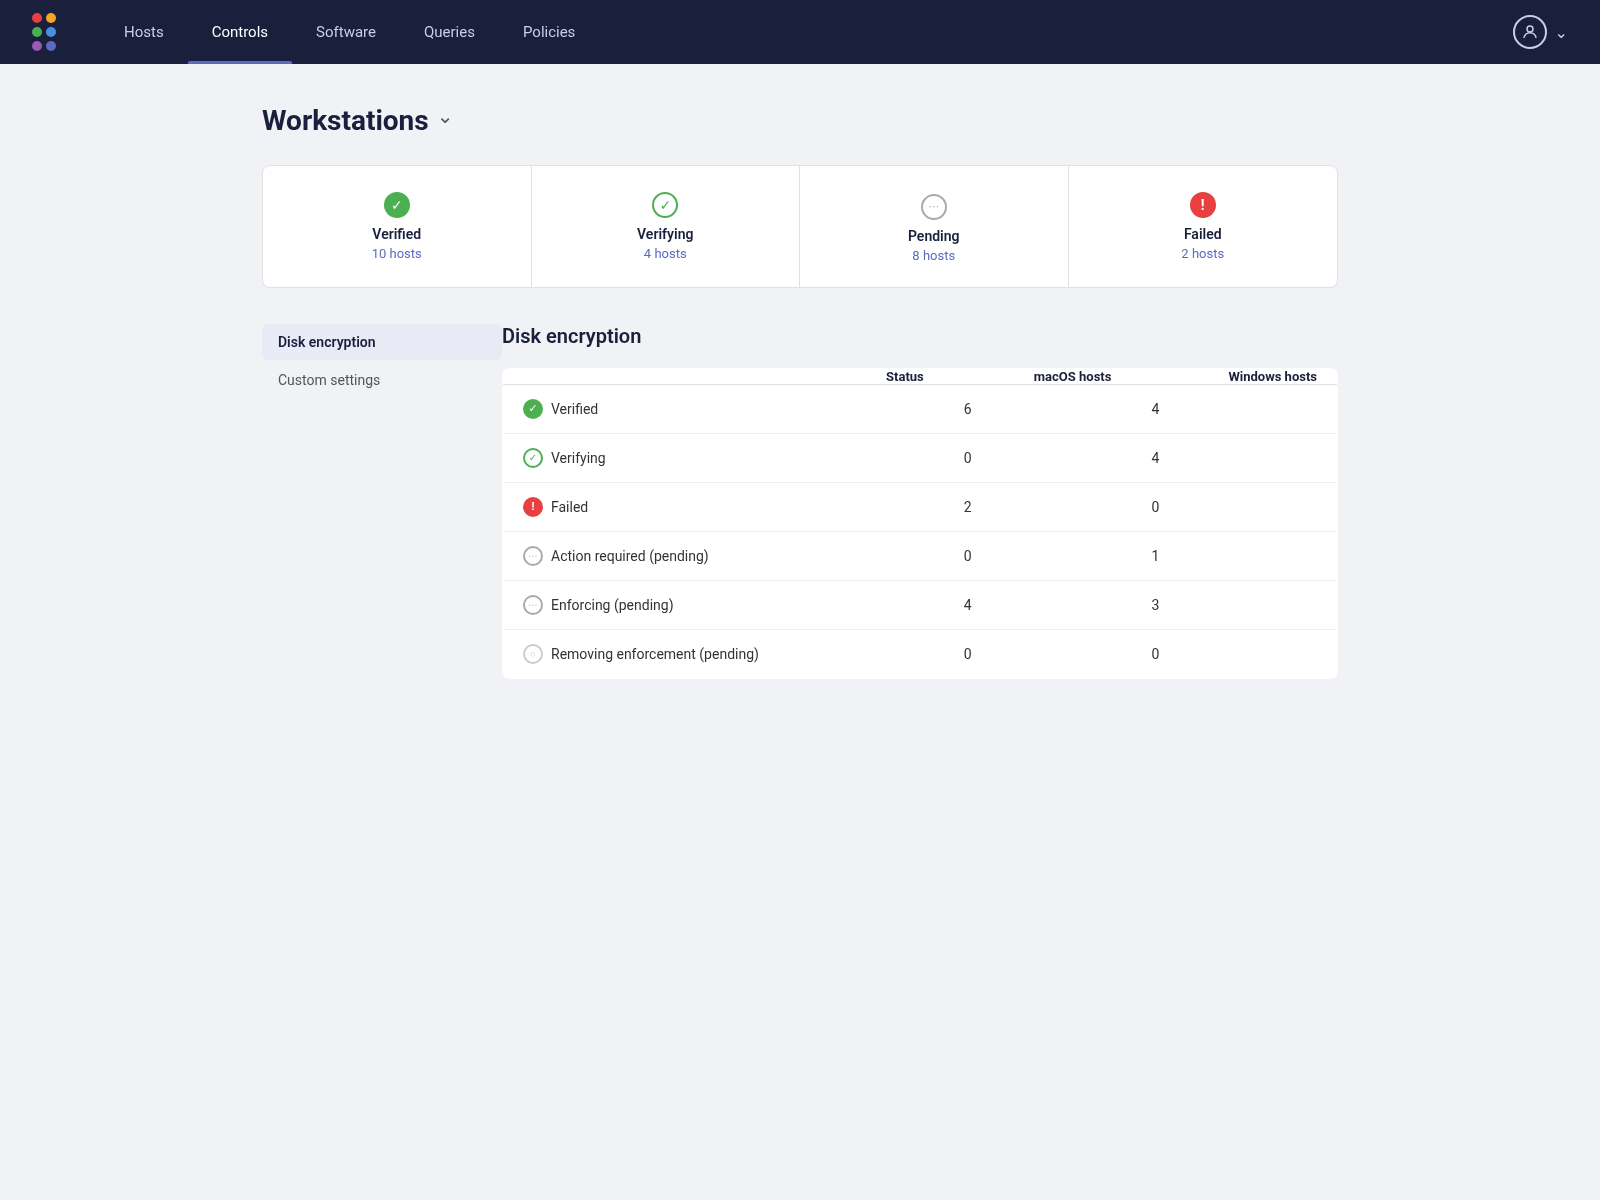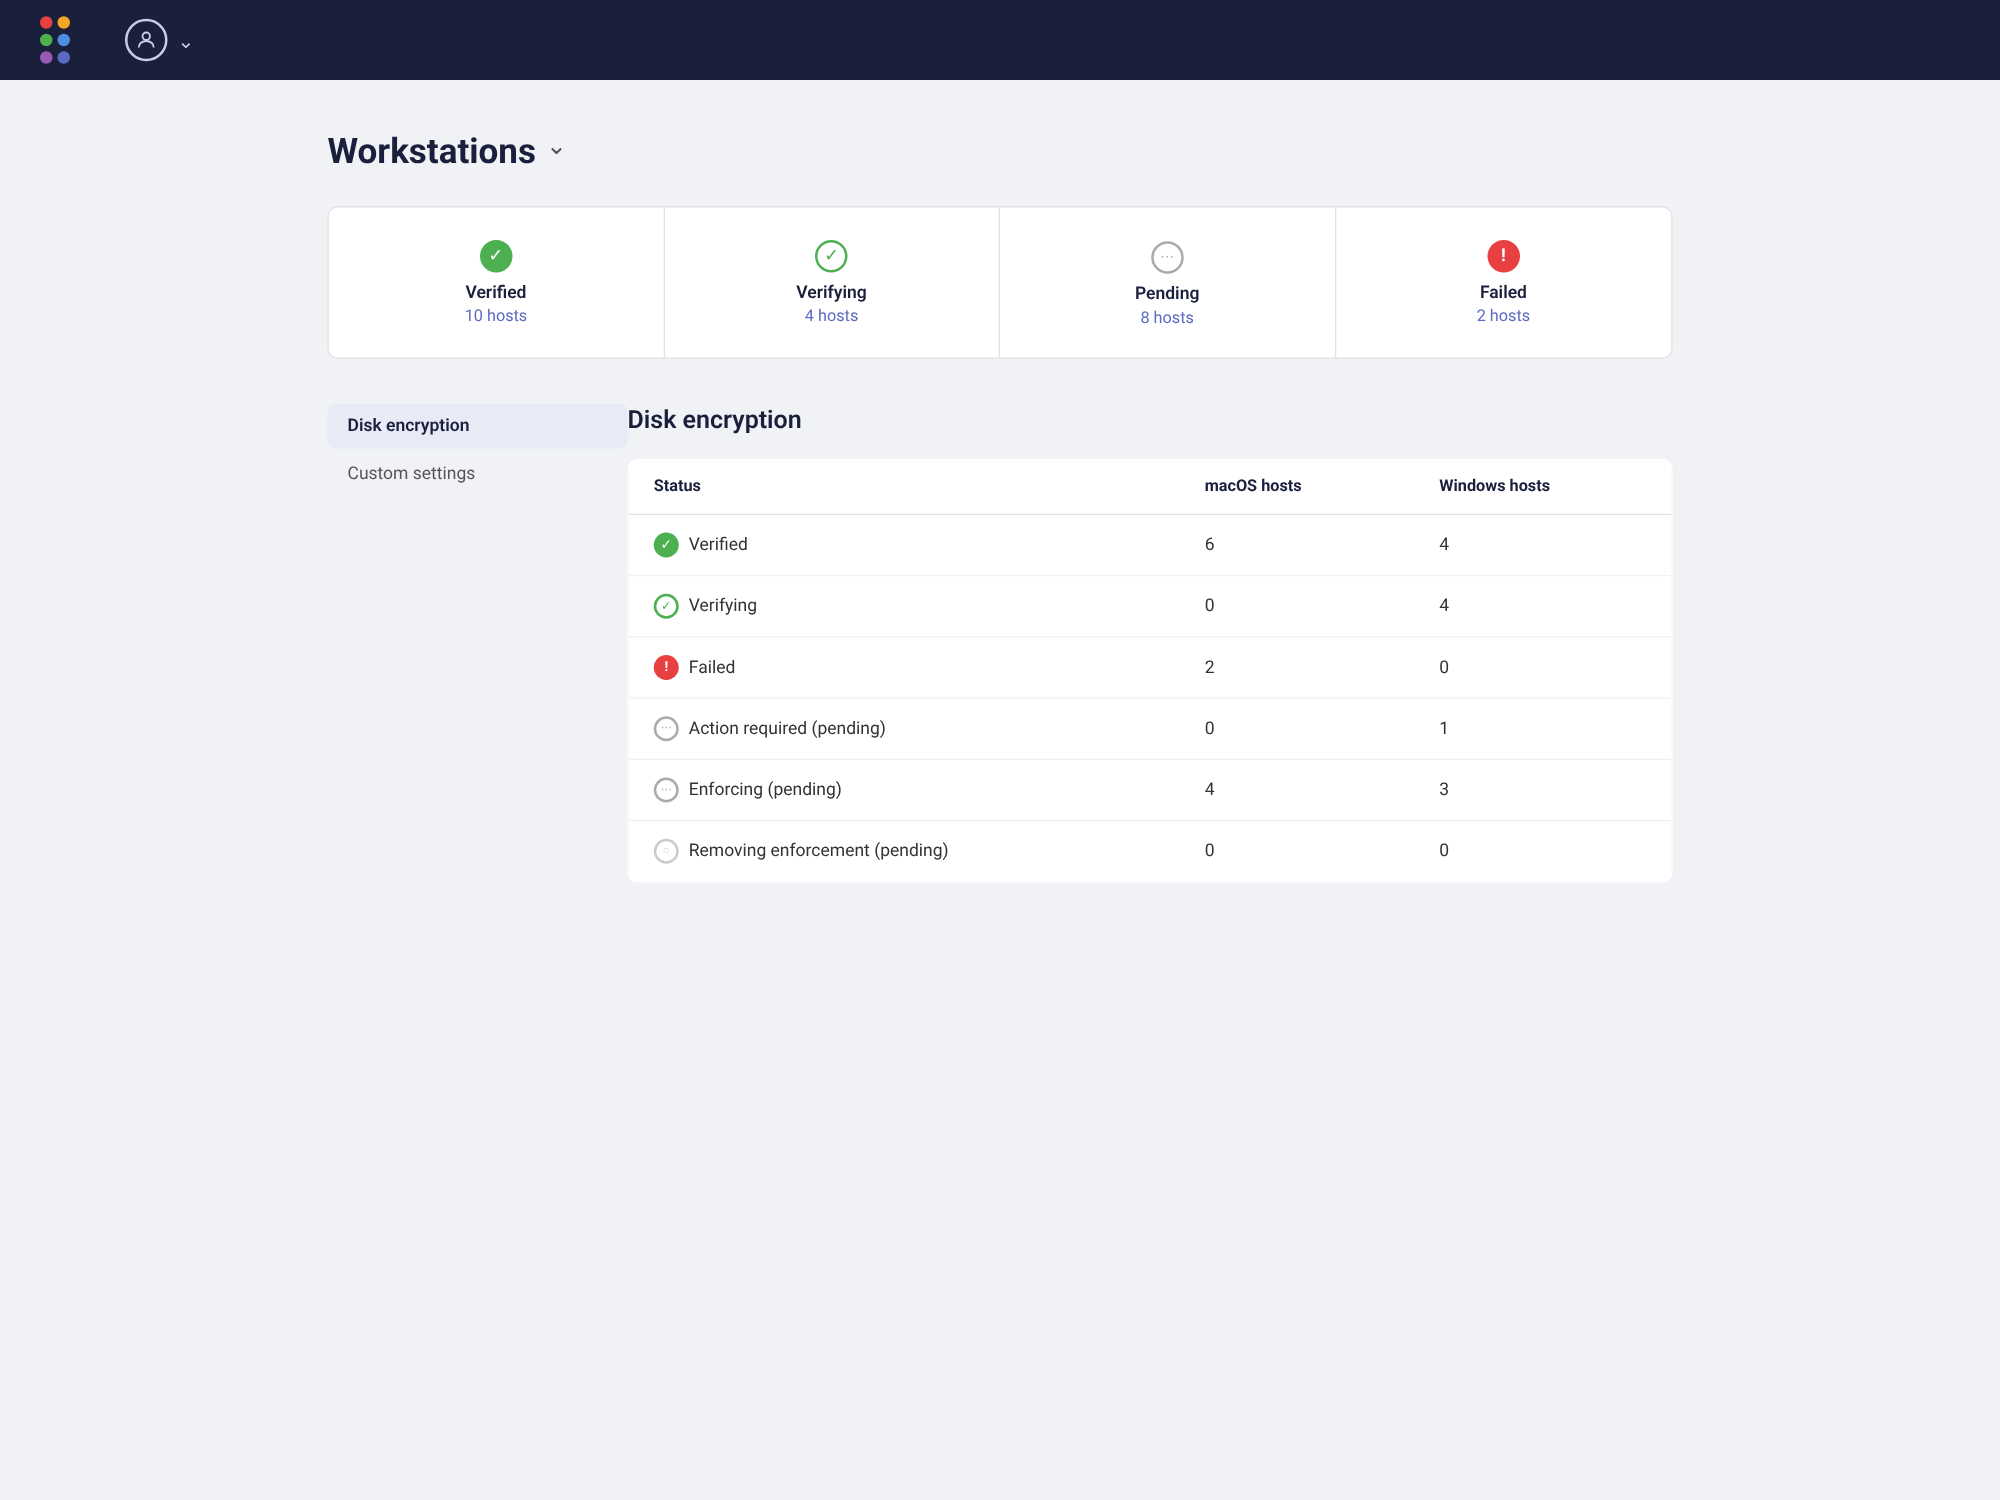--- a/index.html
+++ b/index.html
@@ -259,22 +259,22 @@
     .data-table {
       width: 100%;
       border-collapse: collapse;
       background: #fff;
       border: 1px solid #e0e0e0;
       border-radius: 8px;
       overflow: hidden;
     }
     .data-table th {
       background: #fff;
-      text-align: left;
-      padding: 14px 20px;
+      text-align: right;
+      padding: 0 20px;
       font-size: 13px;
       font-weight: 700;
       color: #1a1f3c;
       border-bottom: 1px solid #e0e0e0;
     }
     .data-table td {
       padding: 14px 20px;
       font-size: 14px;
       color: #333;
       border-bottom: 1px solid #f0f0f0;
@@ -341,20 +341,27 @@
 
 <nav class="navbar">
   <div class="navbar-logo">
     <span class="dot dot-red"></span>
     <span class="dot dot-yellow"></span>
     <span class="dot dot-green"></span>
     <span class="dot dot-blue"></span>
     <span class="dot dot-purple"></span>
     <span class="dot dot-indigo"></span>
   </div>
+  <div class="nav-links">
+    <a class="nav-item">Hosts</a>
+    <a class="nav-item active">Controls</a>
+    <a class="nav-item">Software</a>
+    <a class="nav-item">Queries</a>
+    <a class="nav-item">Policies</a>
+  </div>
   <div class="nav-right">
     <div class="avatar-circle">
       <svg width="18" height="18" viewBox="0 0 24 24" fill="none" stroke="#c9cde8" stroke-width="2">
         <circle cx="12" cy="8" r="4"></circle>
         <path d="M4 20c0-4 3.6-7 8-7s8 3 8 7"></path>
       </svg>
     </div>
     <span style="color:#c9cde8;">⌄</span>
   </div>
 </nav>

